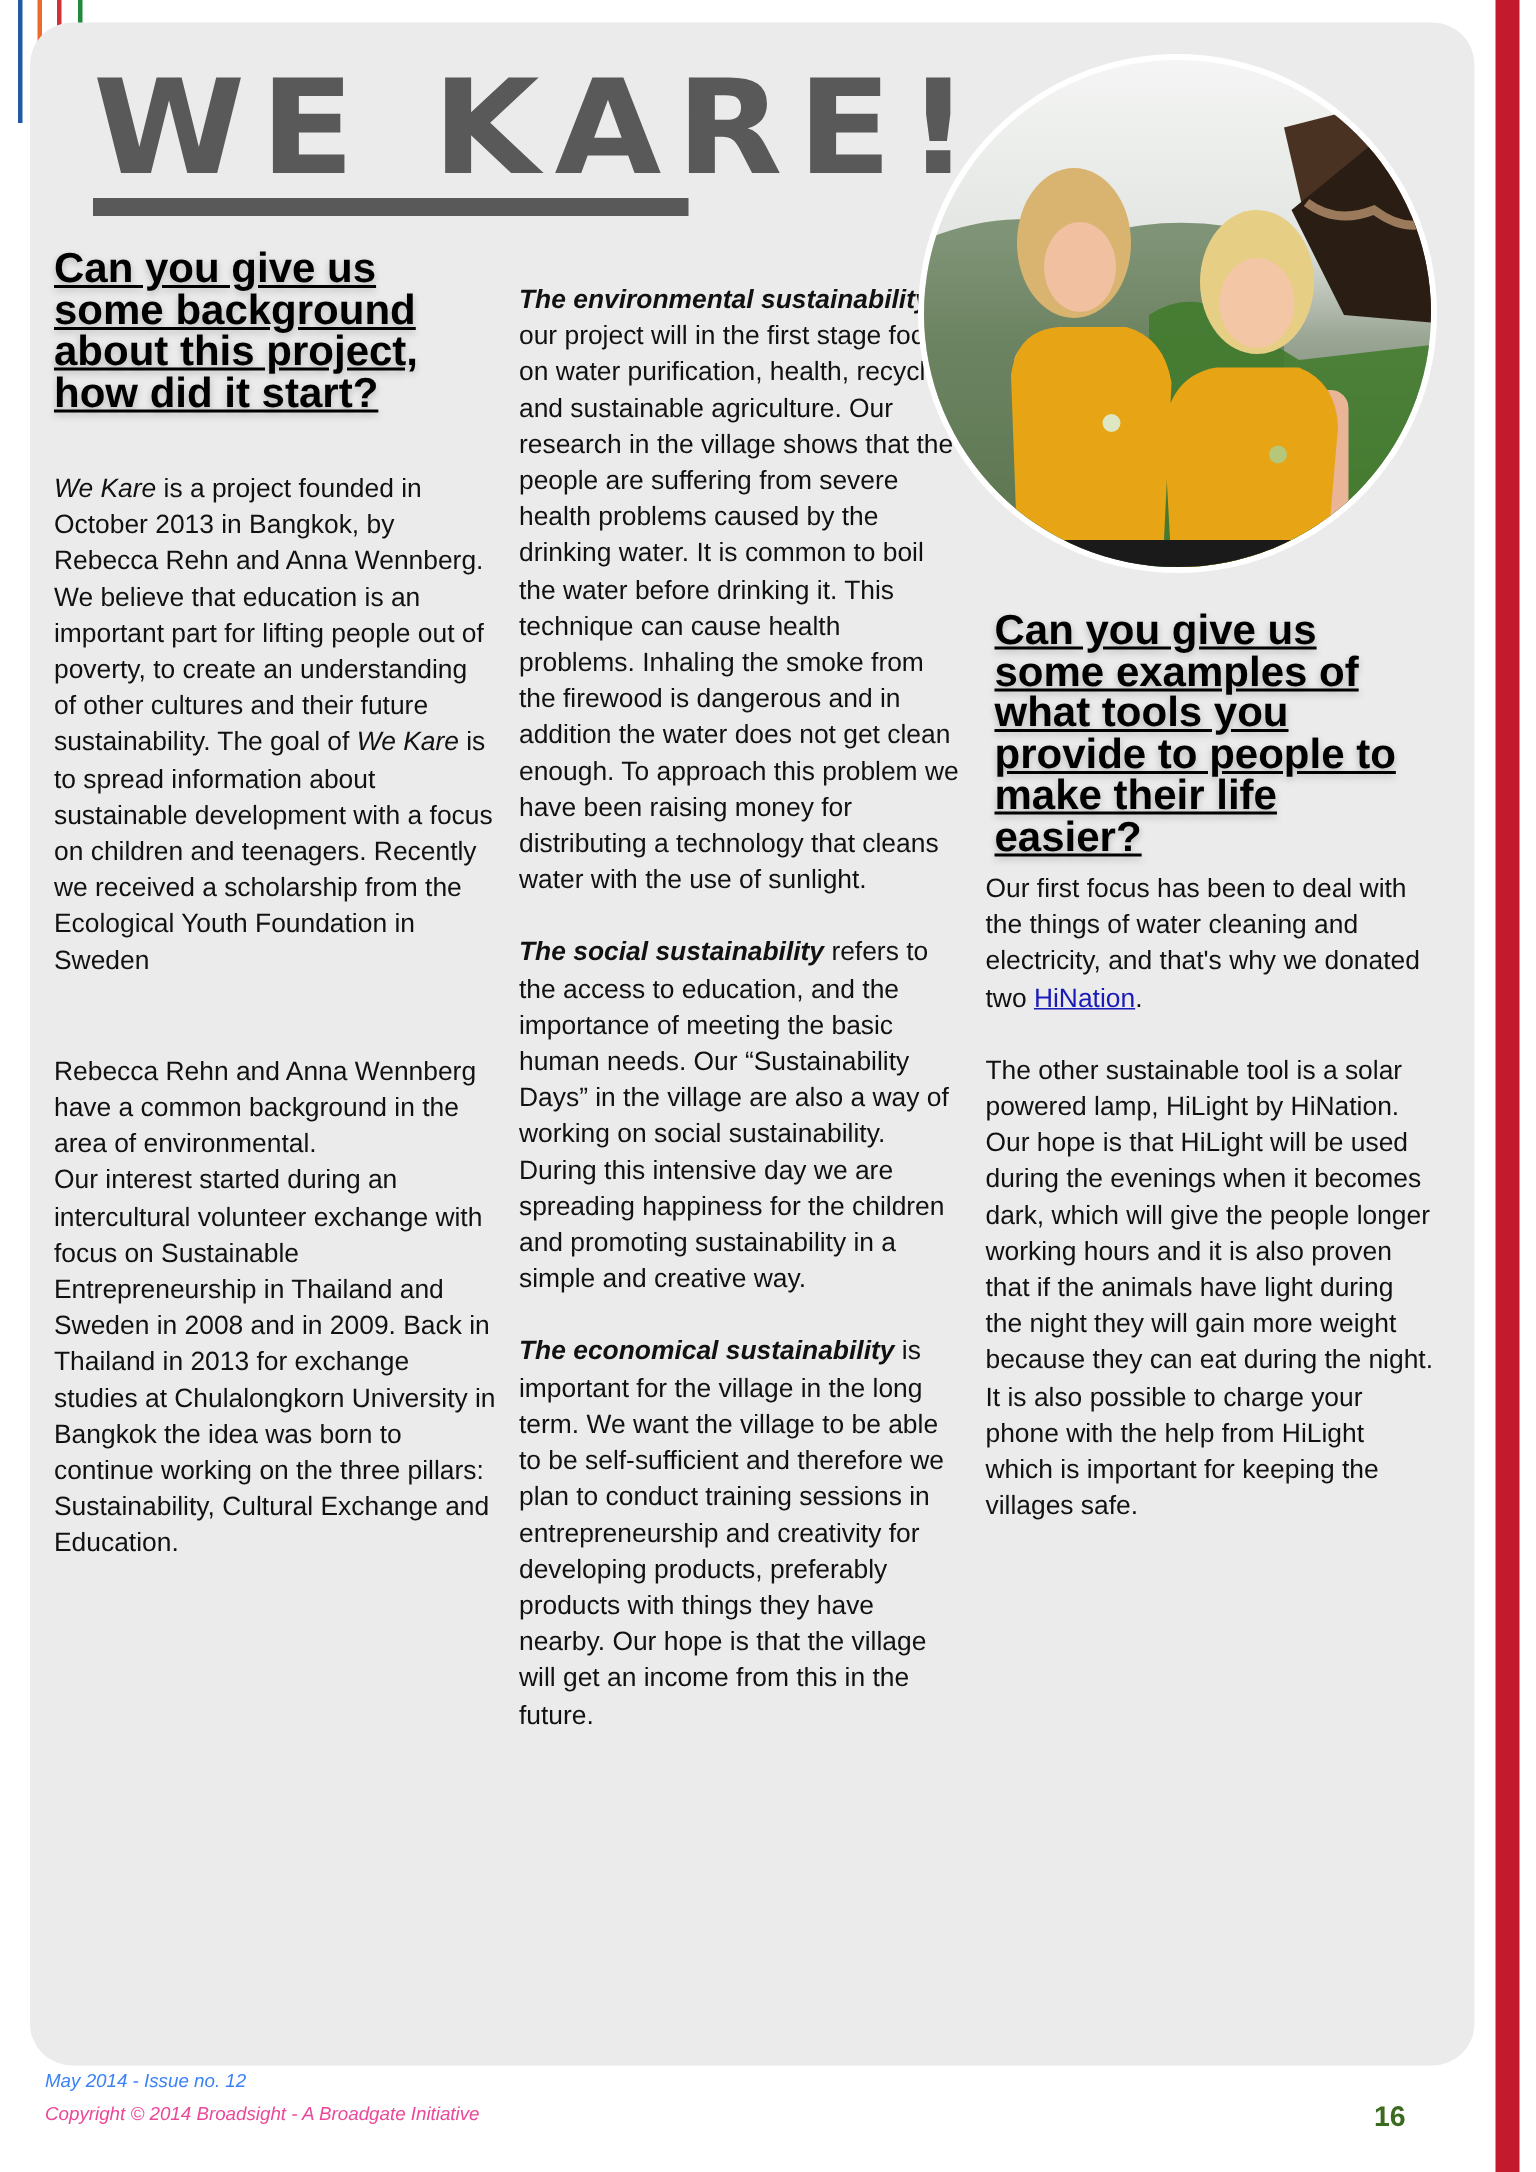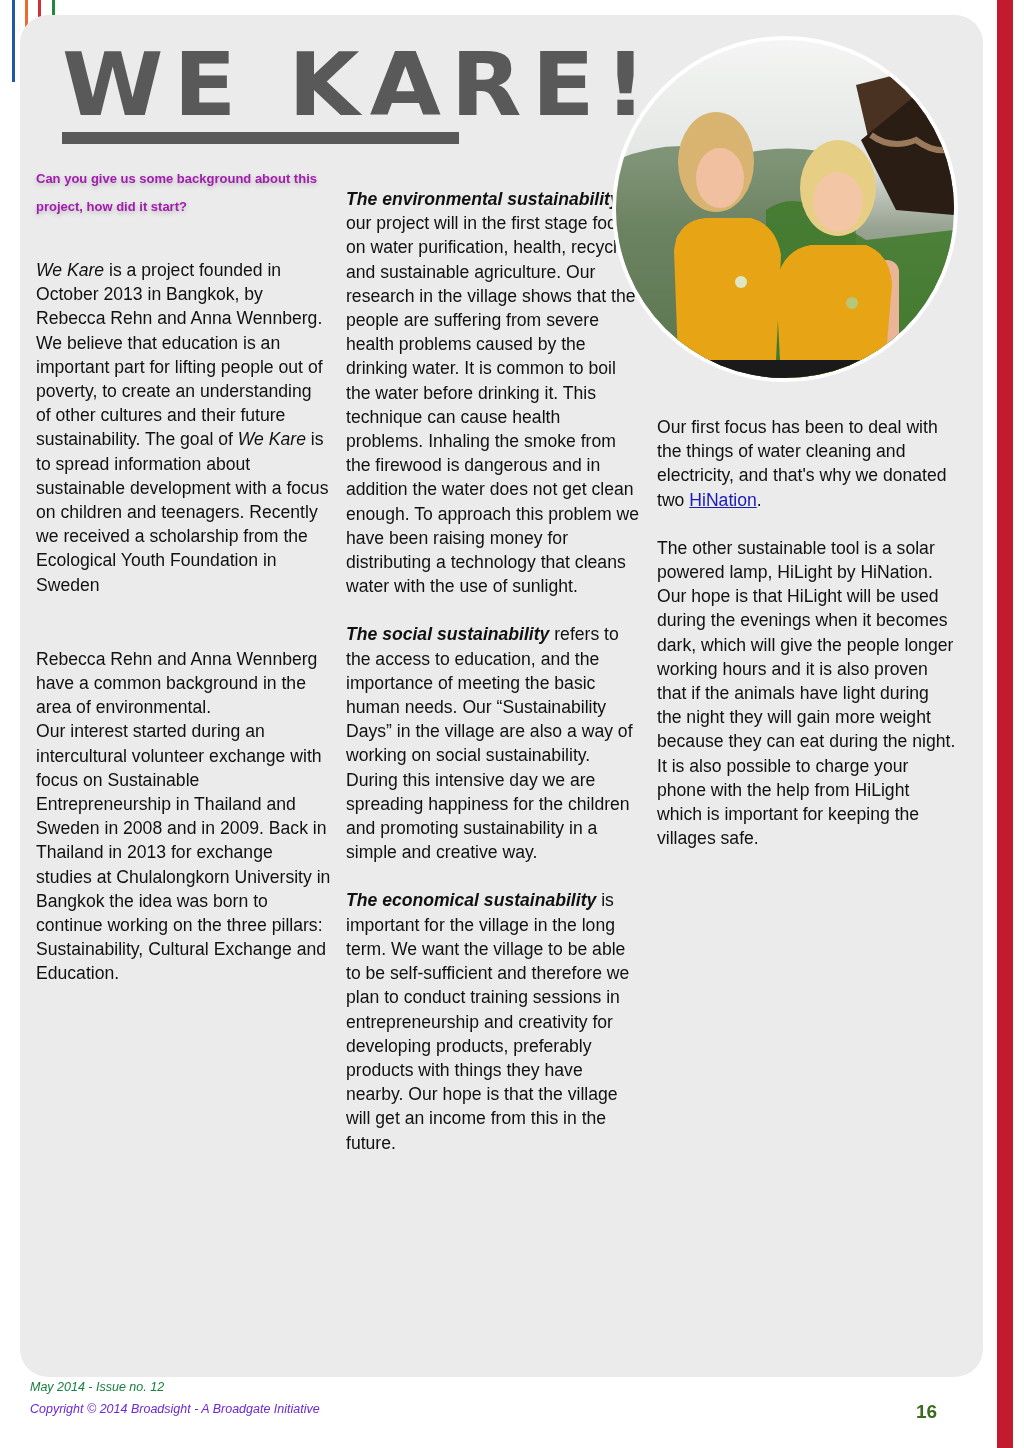--- a/index.html
+++ b/index.html
@@ -12,37 +12,37 @@
     .deco-red { left: 38px; background: #d0303a; }
     .deco-green { left: 52px; background: #1e8a3a; }
 
     .right-bar { position: absolute; left: 997px; top: 0; width: 16px; height: 1448px; background: #c31a2e; }
 
     .panel { position: absolute; left: 20px; top: 15px; width: 963px; height: 1362px; background: #ebebeb; border-radius: 28px; }
 
     .title { position: absolute; left: 62px; top: 42px; font-family: "DejaVu Sans", sans-serif; font-weight: bold; font-size: 92px; letter-spacing: 10px; color: #595959; line-height: 1; transform: scaleY(0.95); transform-origin: top left; }
     .title-underline { position: absolute; left: 62px; top: 132px; width: 397px; height: 12px; background: #595959; }
 
-    .heading { font-weight: bold; font-size: 13px; line-height: 27.5px; color: #a21caf; text-shadow: 0 2px 5px rgba(0,0,0,0.22); }
+    .heading { font-weight: bold; font-size: 28px; line-height: 27.5px; color: #000000; text-shadow: 0 2px 5px rgba(0,0,0,0.22); text-decoration: underline; }
     .body-text { font-size: 17.6px; line-height: 24.2px; color: #111; }
     .body-text em { font-style: italic; }
     .lead { font-weight: bold; font-style: italic; }
     .link { color: #1a1ab8; text-decoration: underline; }
 
     .col { position: absolute; }
     .col1 { left: 36px; top: 165px; width: 295px; }
     .col2 { left: 346px; top: 187px; width: 295px; }
     .col3 { left: 657px; top: 406px; width: 300px; }
     .gap-m { height: 24px; }
 
     .photo-wrap { position: absolute; left: 612px; top: 36px; width: 346px; height: 346px; border-radius: 50%; background: #fff; padding: 4px; }
     .photo { width: 100%; height: 100%; border-radius: 50%; overflow: hidden; position: relative; }
 
-    .footer-issue { position: absolute; left: 30px; top: 1380px; font-size: 12.5px; font-style: italic; color: #15803d; }
-    .footer-copy { position: absolute; left: 30px; top: 1402px; font-size: 12.5px; font-style: italic; color: #6d28d9; }
+    .footer-issue { position: absolute; left: 30px; top: 1380px; font-size: 12.5px; font-style: italic; color: #3b82f6; }
+    .footer-copy { position: absolute; left: 30px; top: 1402px; font-size: 12.5px; font-style: italic; color: #ec4899; }
     .page-num { position: absolute; left: 916px; top: 1401px; font-size: 19px; font-weight: bold; color: #3b6b1e; }
   </style>
 </head>
 <body>
 
 <div class="deco-line deco-blue"></div>
 <div class="deco-line deco-orange"></div>
 <div class="deco-line deco-red"></div>
 <div class="deco-line deco-green"></div>
 
@@ -101,20 +101,21 @@
       <rect x="255" y="220" width="28" height="90" fill="#eab596" rx="12"></rect>
       <path d="M160 245 Q165 210 195 205 L250 205 Q275 215 276 245 L268 338 L165 338 Z" fill="#e7a515"></path>
       <circle cx="125" cy="242" r="6" fill="#dfe6c4"></circle>
       <circle cx="236" cy="263" r="6" fill="#b7c77a"></circle>
       <rect x="60" y="320" width="220" height="18" fill="#1a1a1a"></rect>
     </svg>
   </div>
 </div>
 
 <div class="col col3">
+  <div class="heading" style="padding-left:6px; text-indent:0;">Can you give us some examples of what tools you provide to people to make their life easier?</div>
   <div style="height:9px"></div>
   <p class="body-text"><span>Our first focus has been to deal with the things of water cleaning and electricity, and that's why we donated two </span><a class="link">HiNation</a><span>.</span></p>
   <div class="gap-m"></div>
   <p class="body-text">The other sustainable tool is a solar powered lamp, HiLight by HiNation. Our hope is that HiLight will be used during the evenings when it becomes dark, which will give the people longer working hours and it is also proven that if the animals have light during the night they will gain more weight because they can eat during the night. It is also possible to charge your phone with the help from HiLight which is important for keeping the villages safe.</p>
 </div>
 
 <div class="footer-issue">May 2014 - Issue no. 12</div>
 <div class="footer-copy">Copyright © 2014  Broadsight - A Broadgate Initiative</div>
 <div class="page-num">16</div>
 

